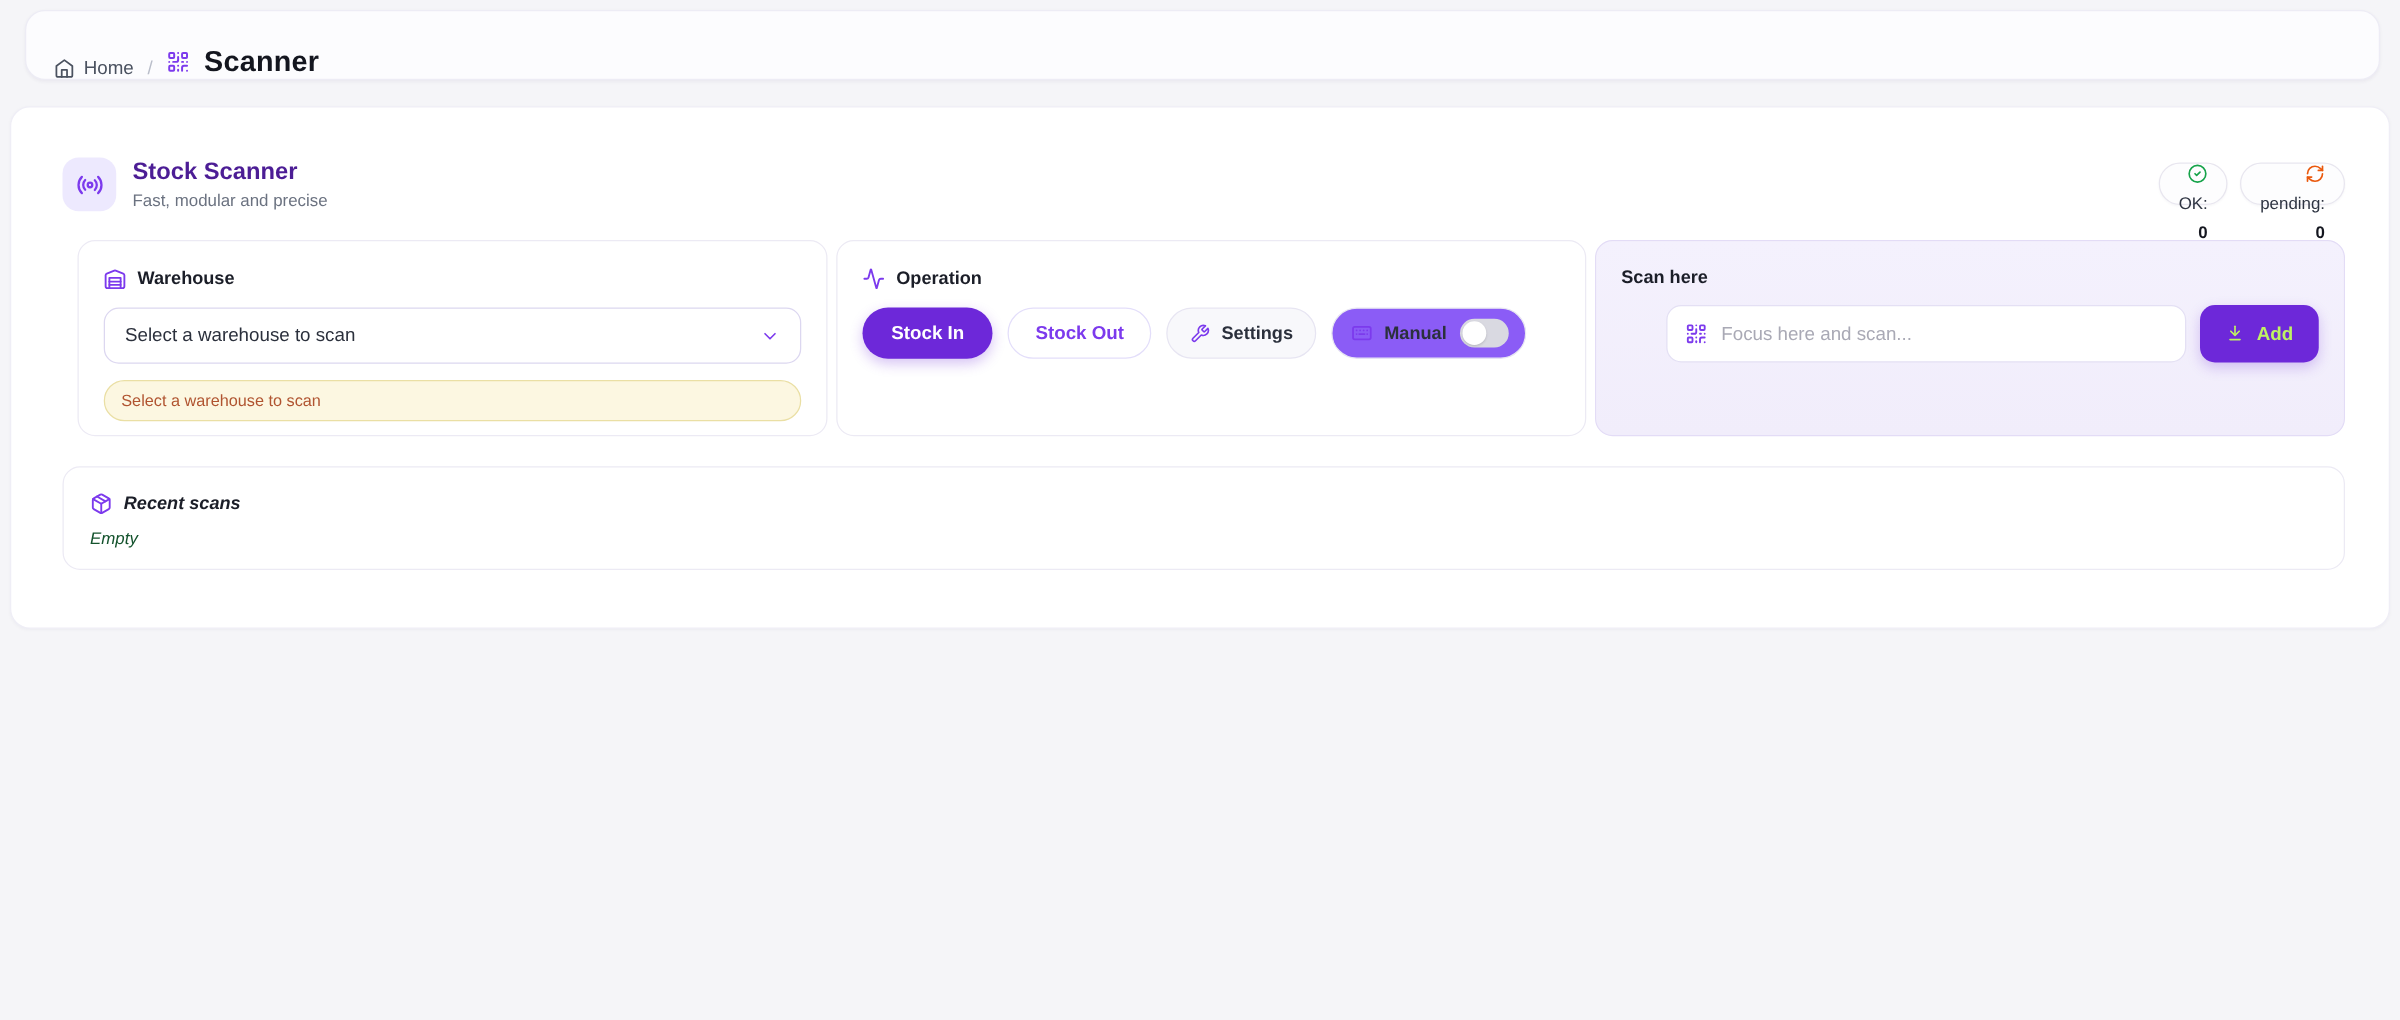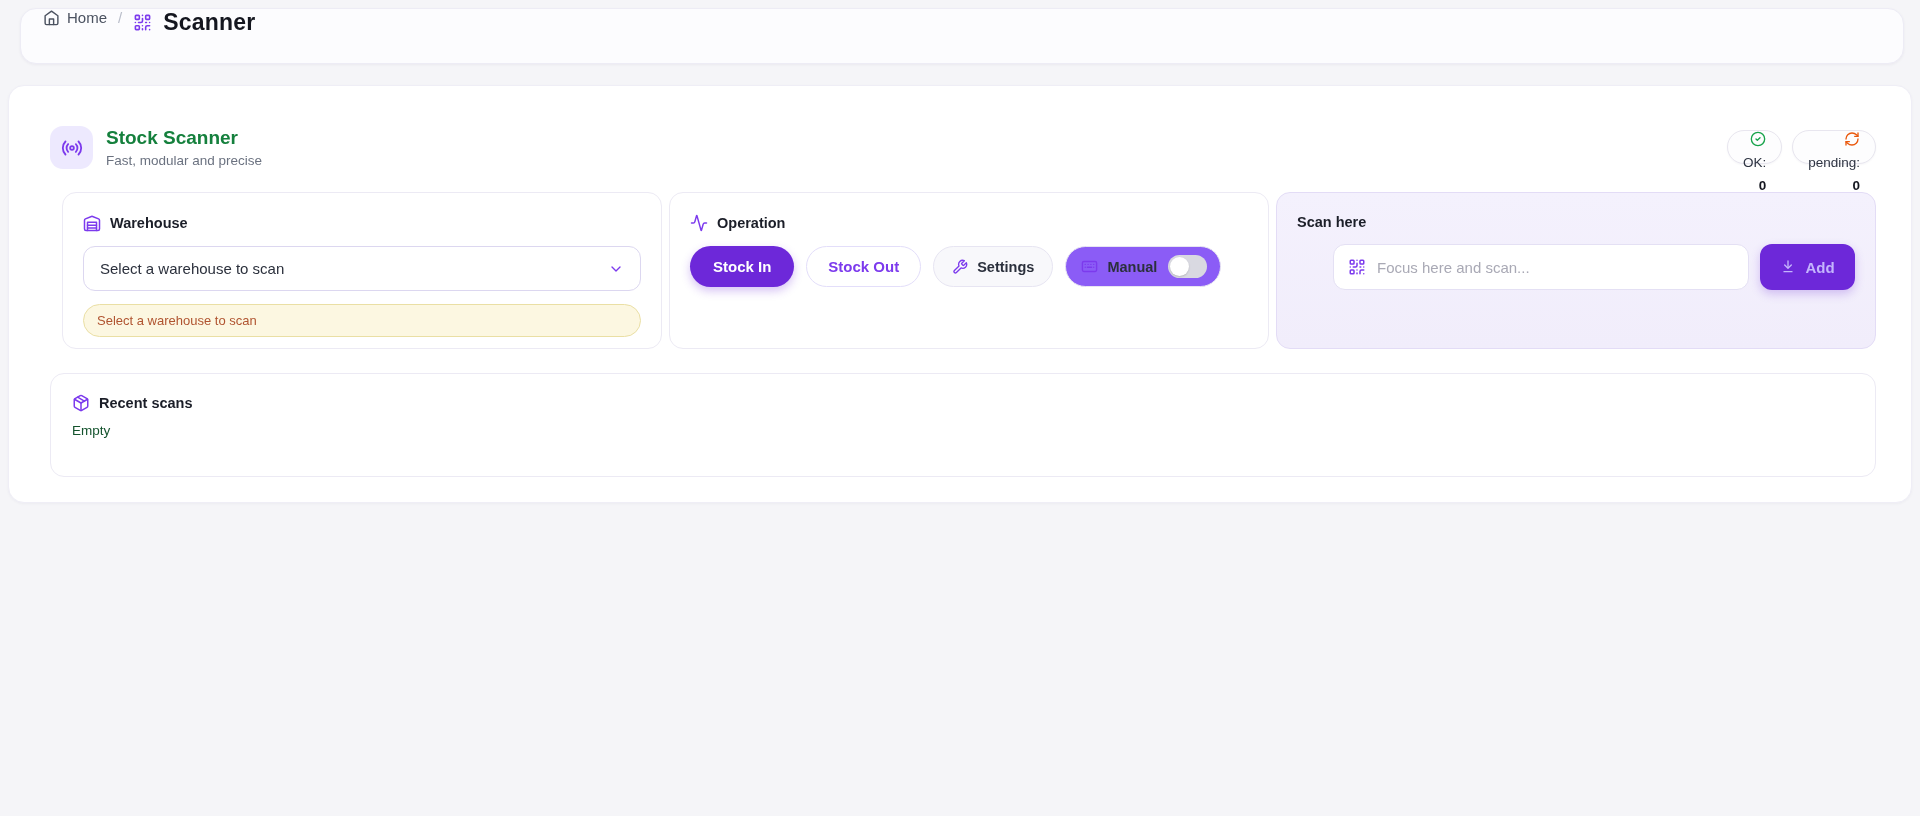--- a/index.html
+++ b/index.html
@@ -13,21 +13,21 @@
   svg { display:block; }
 
   
   .topbar{
     margin:8px 16px 0 20px;
     height:56px;
     background:#fcfcfe;
     border:1px solid #edecf5;
     border-radius:16px;
     box-shadow:0 1px 3px rgba(30,25,70,.05);
-    display:flex; align-items:flex-start;
+    display:flex; align-items:flex-end;
     padding:0 22px;
   }
   .crumb-home{ display:flex; align-items:center; gap:7px; color:#4b5260; font-size:15px; cursor:pointer; }
   .crumb-sep{ color:#b9bdc9; font-size:15px; margin:0 11px; }
   .crumb-page{ display:flex; align-items:center; gap:11px; }
   .crumb-page .title{ font-size:23px; font-weight:800; color:#14161f; letter-spacing:.2px; }
 
   
   .main-card{
     margin:21px 8px 0;
@@ -38,21 +38,21 @@
     box-shadow:0 1px 3px rgba(30,25,70,.04);
     padding:40px 35px 0 41px;
   }
   .header-row{ display:flex; justify-content:space-between; align-items:flex-start; }
   .header-left{ display:flex; gap:13px; align-items:center; }
   .app-tile{
     width:43px; height:43px; border-radius:13px;
     background:#ede9fe; display:flex; align-items:center; justify-content:center;
     color:#7c3aed;
   }
-  .app-title{ font-size:19px; font-weight:800; color:#15803d; }
+  .app-title{ font-size:19px; font-weight:800; color:#4c1d95; }
   .app-subtitle{ font-size:13.5px; color:#6b7280; margin-top:4px; }
 
   .badges{ display:flex; gap:10px; margin-top:4px; }
   .badge{
     height:34px; padding:0 15px; border-radius:999px;
     background:#fdfdfe; border:1px solid #e8e6ef;
     box-shadow:0 1px 2px rgba(30,25,70,.04);
     display:flex; align-items:flex-end; gap:8px;
     font-size:13.5px; color:#2e3442;flex-direction:column;
   }
@@ -135,31 +135,32 @@
     display:flex; align-items:center; gap:11px; padding:0 14px;
   }
   .scan-input .ic{ color:#7c3aed; flex:none; }
   .scan-input input{
     border:none; outline:none; flex:1; font-size:15px;
     font-family:"Liberation Sans", sans-serif; color:#2b303c; background:transparent;
   }
   .scan-input input::placeholder{ color:#a9a9b5; }
   .add-btn{
     width:95px; height:46px; border:none; border-radius:12px;
-    background:#6d28d9; color:#c4b5fd; cursor:pointer;
+    background:#6d28d9; color:#bef264; cursor:pointer;
     display:flex; align-items:center; justify-content:center; gap:9px;
     font-size:15px; font-weight:800; font-family:"Liberation Sans", sans-serif;
     box-shadow:0 4px 10px rgba(109,40,217,.25);
   }
 
   
   .recent-card{
-    margin-top:24px; height:104px;
+    margin-top:24px; height:83px;
     background:#fff; border:1px solid #eceaf4; border-radius:14px;
     padding:20px 21px;
+    font-style:italic;
   }
   .empty-txt{ margin-top:11px; font-size:13.5px; color:#14532d; }
 </style>
 </head>
 <body>
 
 <div class="topbar">
   <div class="crumb-home">
     <span>
       <svg width="17" height="17" viewBox="0 0 24 24" fill="none" stroke="currentColor" stroke-width="2" stroke-linecap="round" stroke-linejoin="round">

